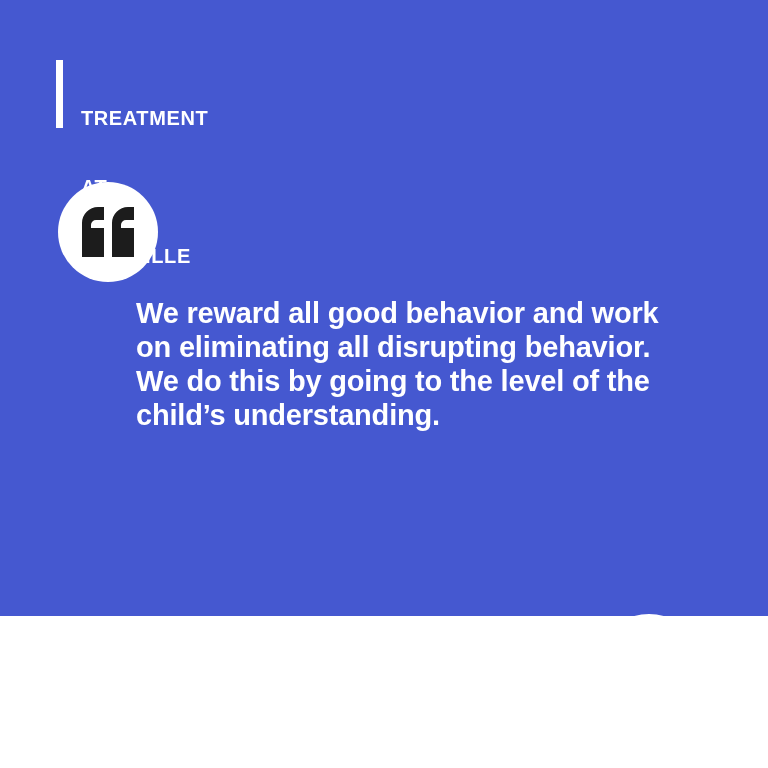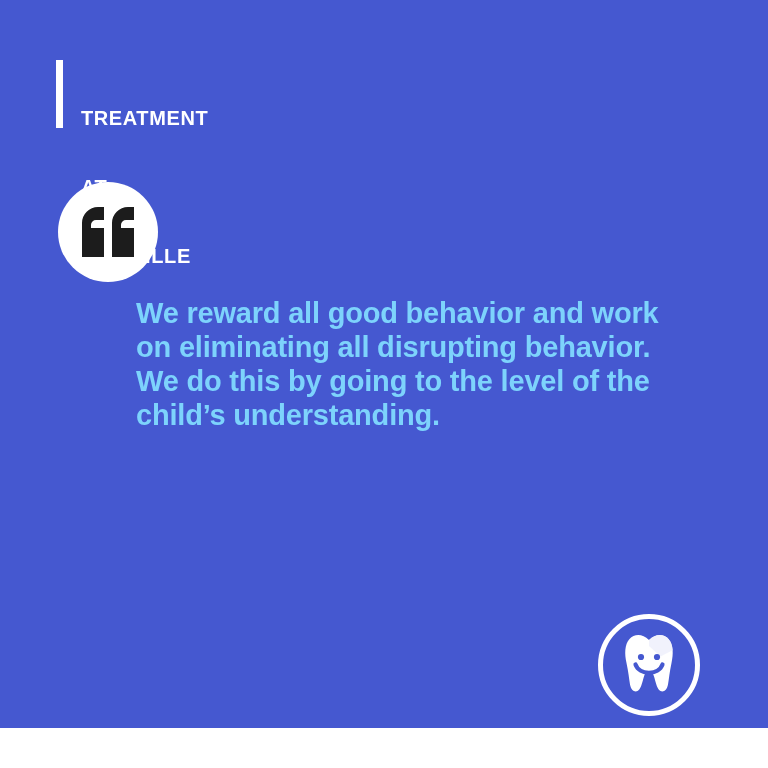--- a/index.html
+++ b/index.html
@@ -10,21 +10,21 @@
   }
 
   body {
     font-family:"Liberation Sans", sans-serif;
     background:#ffffff;
   }
 
   #card {
     position:relative;
     width:768px;
-    height:728px;
+    height:616px;
     background:#4558d0;
     overflow:hidden;
     text-decoration:underline;
   }
 
   
   #brand-lockup {
     position:absolute;
     left:56px;
     top:60px;
@@ -70,21 +70,21 @@
     width:60px;
     height:50px;
   }
 
   
   #quote-body {
     position:absolute;
     left:136px;
     top:296px;
     width:560px;
-    color:#7dd3fc;
+    color:#ffffff;
     font-weight:bold;
     font-size:29px;
     line-height:34px;
     letter-spacing:-0.2px;
     white-space:pre-line;
   }
 
   
   #site-url {
     position:absolute;

